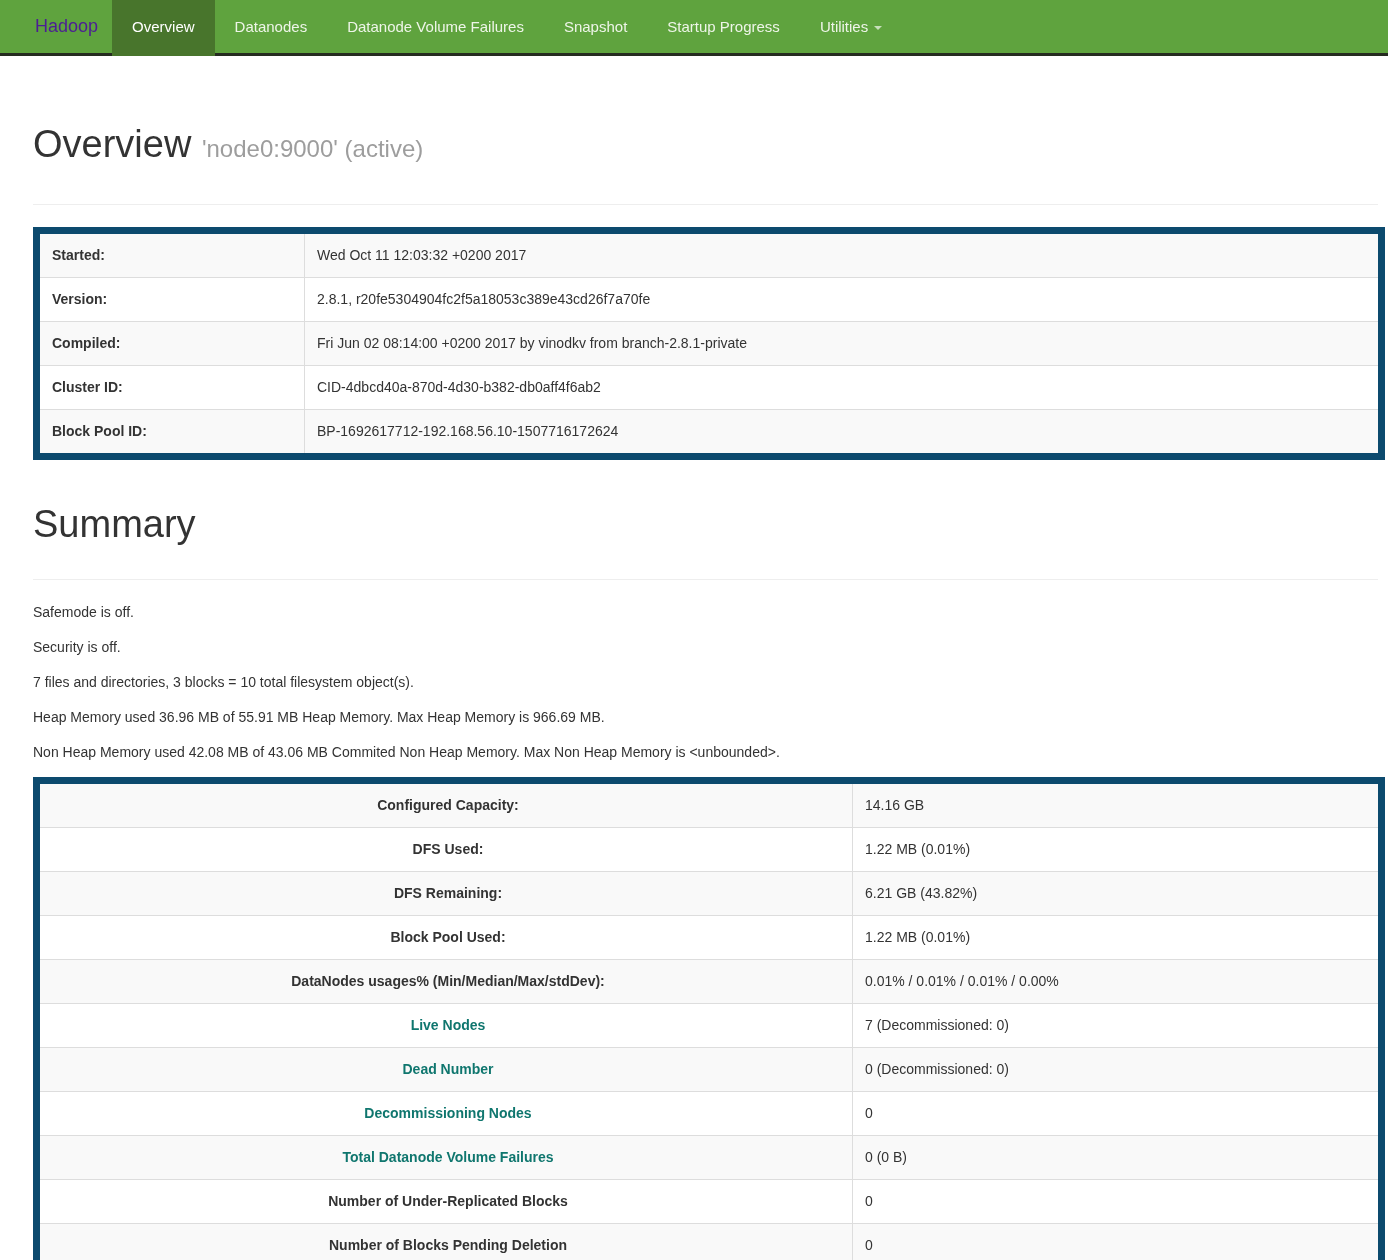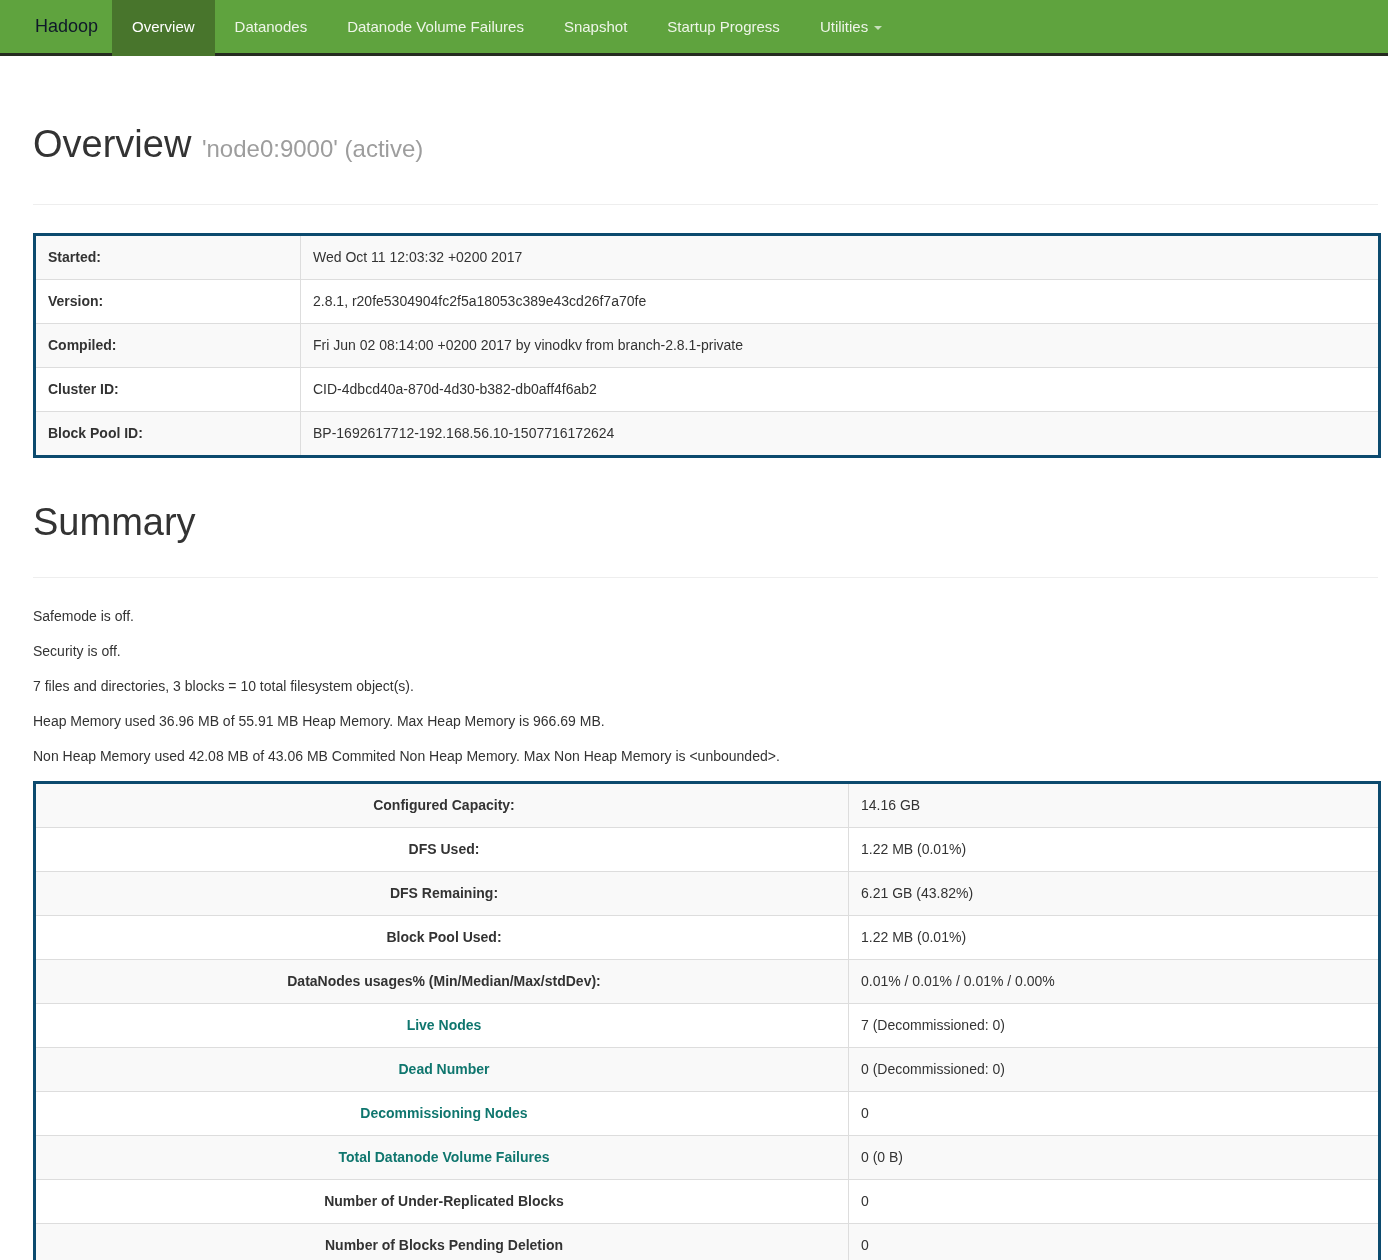--- a/index.html
+++ b/index.html
@@ -14,21 +14,21 @@
   
   .navbar {
     height: 53px;
     background: #5fa33e;
     border-bottom: 3px solid #252b20;
     display: flex;
     align-items: flex-start;
     white-space: nowrap;
   }
   .navbar-brand {
-    color: #0f172a;
+    color: #4c1d95;
     font-size: 18px;
     line-height: 53px;
     padding: 0 14px 0 35px;
     cursor: pointer;
   }
   .nav-list {
     display: flex;
     list-style: none;
     margin: 0; padding: 0;
   }
@@ -52,41 +52,41 @@
     border-right: 4px solid transparent;
     border-top: 4px solid rgba(255,255,255,0.65);
     margin-left: 6px;
     vertical-align: middle;
   }
   
   .container { padding: 0 10px 0 33px; }
   .page-header {
     border-bottom: 1px solid #eee;
     padding-bottom: 34px;
-    margin: 0 0 28px 0;
+    margin: 0 0 22px 0;
   }
   .page-header.first { margin-top: 67px; }
   .page-header.second { margin-top: 43px; }
   .page-header h1 {
     margin: 0;
     font-size: 38px;
     font-weight: 400;
     line-height: 42px;
     color: #333;
   }
   .page-header h1 small {
     font-size: 24px;
     font-weight: 400;
     color: #9d9d9d;
   }
   
   table {
     width: 100%;
     border-collapse: collapse;
-    border: 3px solid #0c4a6e;
+    border: 7px solid #0c4a6e;
     font-size: 14px;
     table-layout: fixed;
   }
   th, td {
     border: 1px solid #ddd;
     padding: 12px 8px 12px 12px;
     text-align: left;
     vertical-align: middle;
     line-height: 19px;
     overflow: hidden;

